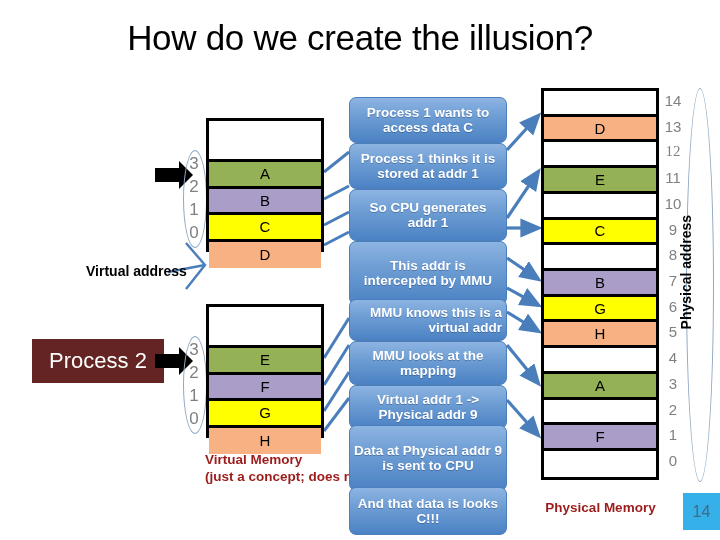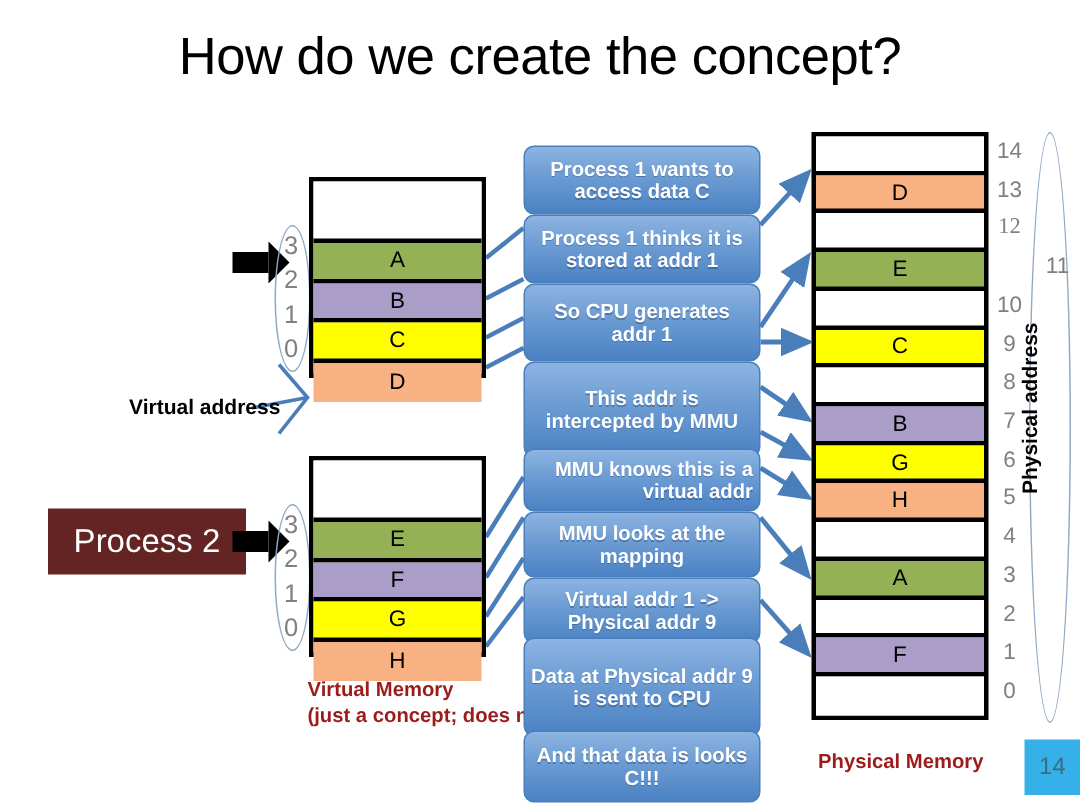--- a/index.html
+++ b/index.html
@@ -141,21 +141,21 @@
       <line x1="507" y1="345" x2="538" y2="383"></line>
       <line x1="507" y1="400" x2="538" y2="435"></line>
     </g>
     <defs>
       <marker id="ah" markerWidth="7" markerHeight="7" refX="5.5" refY="3" orient="auto">
         <path d="M0,0 L7,3 L0,6 z" fill="#4a7ebb"></path>
       </marker>
     </defs>
   </svg>
 
-  <div class="title">How do we create the concept?</div>
+  <div class="title">How do we create the illusion?</div>
 
   <div class="fat-arrow" id="fa1"></div>
 
   <div class="proc-box" id="proc2">
     <span>Process 2</span>
   </div>
   <div class="fat-arrow" id="fa2"></div>
 
   <div class="vbrace" id="vb1"></div>
   <div class="addr-col" id="va1" style="left: 186px; top: 152px; position: absolute;">
@@ -202,21 +202,21 @@
       <div class="mrow" style="height: 25.7333px; background: rgb(148, 177, 85);">A</div>
       <div class="mrow" style="height: 25.7333px; background: rgb(255, 255, 255);"></div>
       <div class="mrow" style="height: 25.7333px; background: rgb(170, 157, 200);">F</div>
       <div class="mrow" style="height: 25.7333px; background: rgb(255, 255, 255);"></div>
     </div>
   <div id="pbrace"></div>
   <div id="pnum">
       <div style="top: 3.86667px;">14</div>
       <div style="top: 29.6px;">13</div>
       <div style="top: 55.3333px; font-family: Liberation Serif, serif;">12</div>
-      <div style="top: 81.0667px; padding-left: 32px;">11</div>
+      <div style="top: 81.0667px;">11</div>
       <div style="top: 106.8px;">10</div>
       <div style="top: 132.533px;">9</div>
       <div style="top: 158.267px;">8</div>
       <div style="top: 184px;">7</div>
       <div style="top: 209.733px;">6</div>
       <div style="top: 235.467px;">5</div>
       <div style="top: 261.2px;">4</div>
       <div style="top: 286.933px;">3</div>
       <div style="top: 312.667px;">2</div>
       <div style="top: 338.4px;">1</div>

